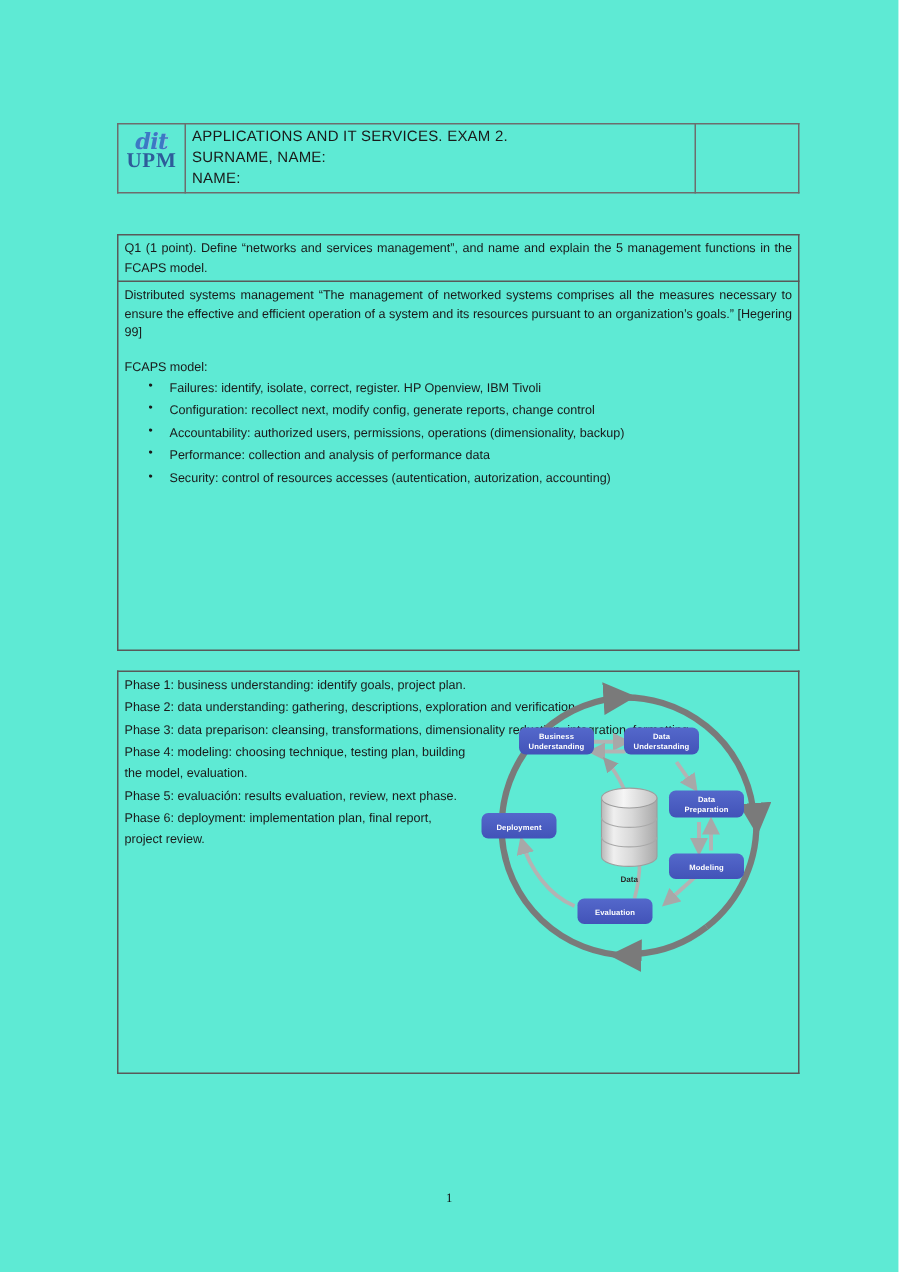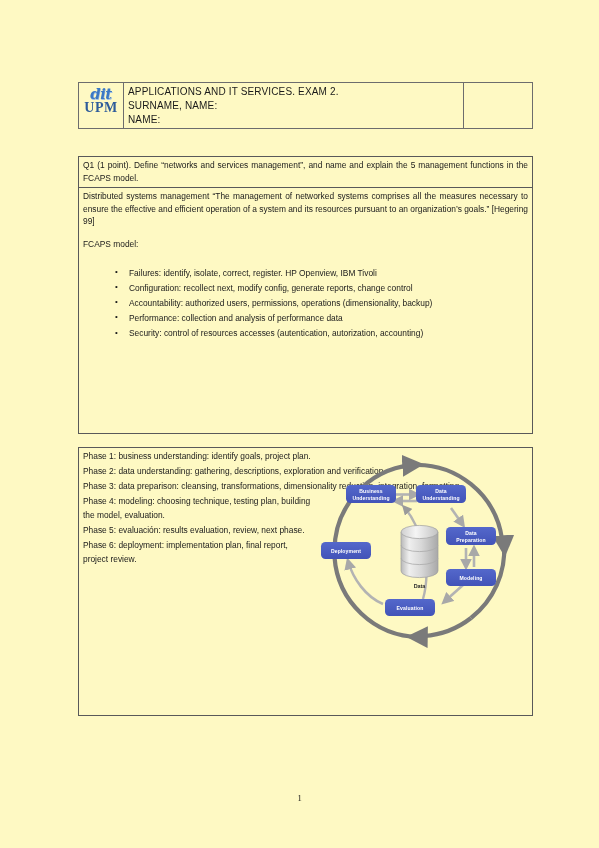--- a/index.html
+++ b/index.html
@@ -12,21 +12,21 @@
     height: 848px;
     position: relative;
     font-family: "Liberation Sans", sans-serif;
     color: #1a1a1a;
     overflow: hidden;
   }
 
   .page {
     position: absolute;
     inset: 0;
-    background: #fef9c3;
+    background: #5eead4;
   }
 
   
   .header-table {
     position: absolute;
     left: 78px;
     top: 82px;
     width: 455px;
     border-collapse: collapse;
     table-layout: fixed;
@@ -98,21 +98,21 @@
     text-align: justify;
     text-justify: inter-word;
   }
   .q-body { height: 240px; }
   .q2-body { height: 262px; position: relative; }
 
   .ans-para { margin: 0 0 1px 0; }
   .ans-gap { height: 9px; }
 
   ul.fcaps {
-    margin: 16px;
+    margin: 0;
     padding: 0 0 0 30px;
     list-style: none;
   }
   ul.fcaps li {
     position: relative;
     margin: 0 0 2.5px 0;
     line-height: 1.5;
   }
   ul.fcaps li::before {
     content: "\2022";

